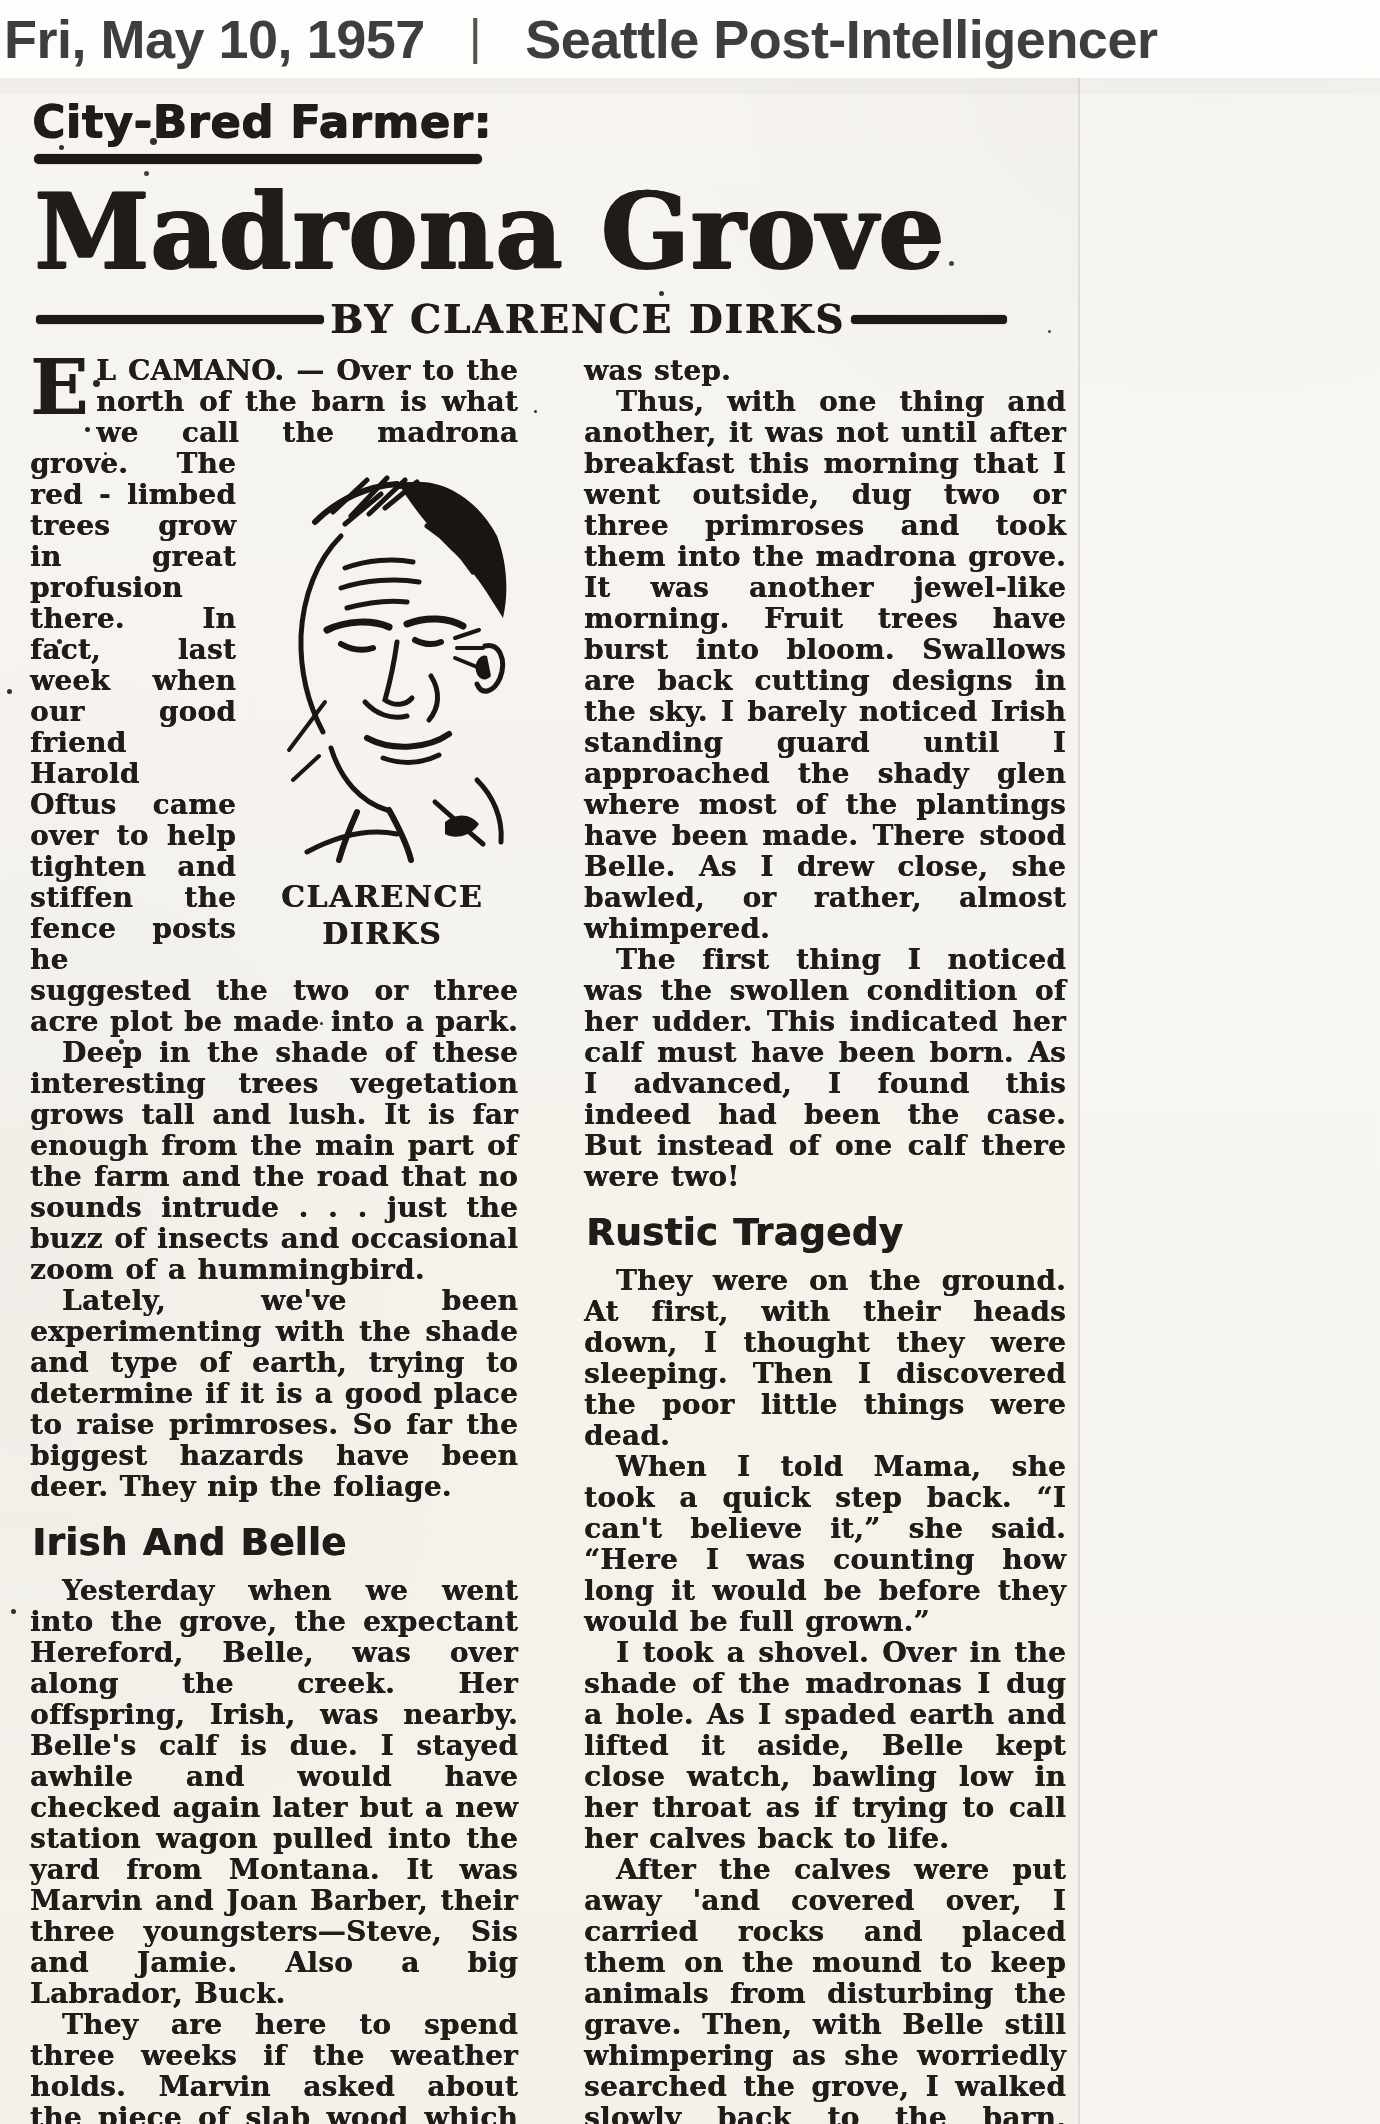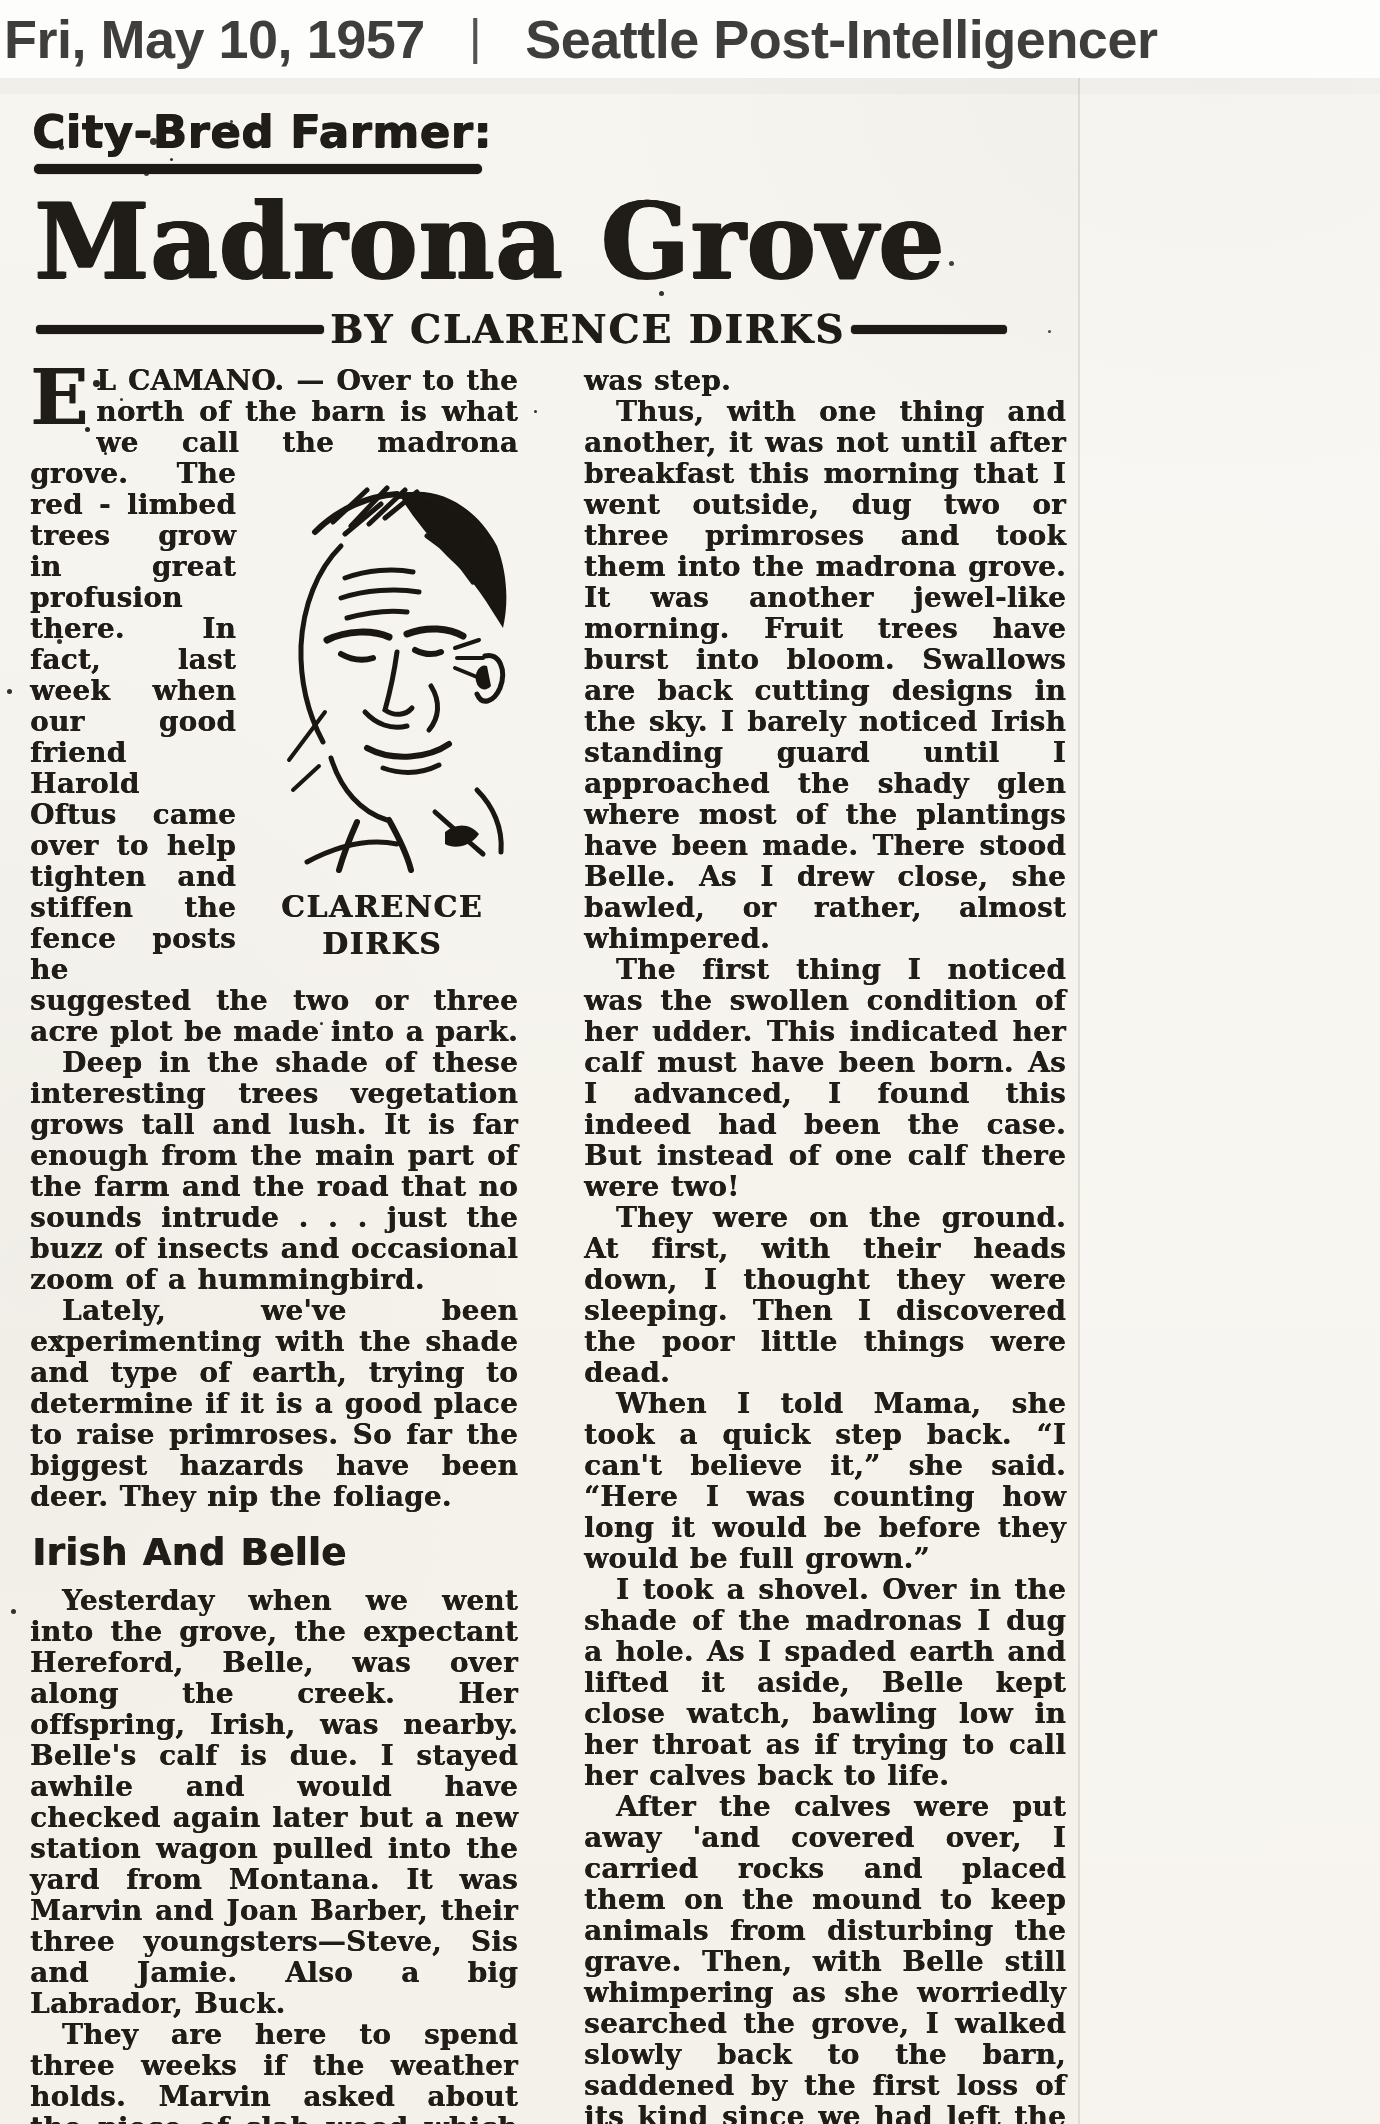--- a/index.html
+++ b/index.html
@@ -19,21 +19,21 @@
     font-size:54px;letter-spacing:-0.5px;white-space:nowrap;
   }
   .banner .pipe{font-weight:400;color:#55534f;margin:0 44px;font-size:50px;transform:translateY(-2px);}
   .banner-shade{position:absolute;top:78px;left:0;right:0;height:16px;background:rgba(0,0,0,0.022);}
   
   .sheet-edge{
     position:absolute;top:78px;left:1078px;right:0;bottom:0;
     background:rgba(255,255,255,0.25);
     border-left:2px solid rgba(120,110,95,0.18);
   }
-  .clip{position:absolute;top:88px;left:0;width:1080px;bottom:0;padding:14px 0 0 30px;box-sizing:border-box;}
+  .clip{position:absolute;top:78px;left:0;width:1080px;bottom:0;padding:14px 0 0 30px;box-sizing:border-box;}
   .kicker{
     font-family:"DejaVu Sans", sans-serif;font-weight:bold;font-size:45px;line-height:1.05;
     letter-spacing:0.5px;margin:6px 0 0 2px;
     text-shadow:1px 0 0 currentColor, 0 0.6px 0 currentColor;
   }
   .kicker-rule{width:448px;height:10px;background:#1d1916;border-radius:5px;margin:9px 0 0 4px;
     box-shadow:0 0 1px #1d1916;}
   .headline{
     font-size:104px;font-weight:bold;line-height:1.0;margin:16px 0 0 4px;letter-spacing:1px;
     text-shadow:1.6px 0 0 currentColor, -0.8px 0 0 currentColor, 0 1px 0 currentColor;
@@ -176,20 +176,21 @@
         <p>Lately, we've been experimenting with the shade and type of earth, trying to determine if it is a good place to raise primroses. So far the biggest hazards have been deer. They nip the foliage.</p>
         <h2>Irish And Belle</h2>
         <p>Yesterday when we went into the grove, the expectant Hereford, Belle, was over along the creek. Her offspring, Irish, was nearby. Belle's calf is due. I stayed awhile and would have checked again later but a new station wagon pulled into the yard from Montana. It was Marvin and Joan Barber, their three youngsters—Steve, Sis and Jamie. Also a big Labrador, Buck.</p>
         <p>They are here to spend three weeks if the weather holds. Marvin asked about the piece of slab wood which crashed through the windshield and struck me on the head a year ago when he</p>
       </div>
 
       <div class="col right">
         <p class="noindent">was step.</p>
         <p>Thus, with one thing and another, it was not until after breakfast this morning that I went outside, dug two or three primroses and took them into the madrona grove. It was another jewel-like morning. Fruit trees have burst into bloom. Swallows are back cutting designs in the sky. I barely noticed Irish standing guard until I approached the shady glen where most of the plantings have been made. There stood Belle. As I drew close, she bawled, or rather, almost whimpered.</p>
         <p>The first thing I noticed was the swollen condition of her udder. This indicated her calf must have been born. As I advanced, I found this indeed had been the case. But instead of one calf there were two!</p>
+        <h2>Rustic Tragedy</h2>
         <p>They were on the ground. At first, with their heads down, I thought they were sleeping. Then I discovered the poor little things were dead.</p>
         <p>When I told Mama, she took a quick step back. “I can't believe it,” she said. “Here I was counting how long it would be before they would be full grown.”</p>
         <p>I took a shovel. Over in the shade of the madronas I dug a hole. As I spaded earth and lifted it aside, Belle kept close watch, bawling low in her throat as if trying to call her calves back to life.</p>
         <p>After the calves were put away 'and covered over, I carried rocks and placed them on the mound to keep animals from disturbing the grave. Then, with Belle still whimpering as she worriedly searched the grove, I walked slowly back to the barn, saddened by the first loss of its kind since we had left the city.</p>
 
       </div>
 
     </div>
   </div>
 </div>

